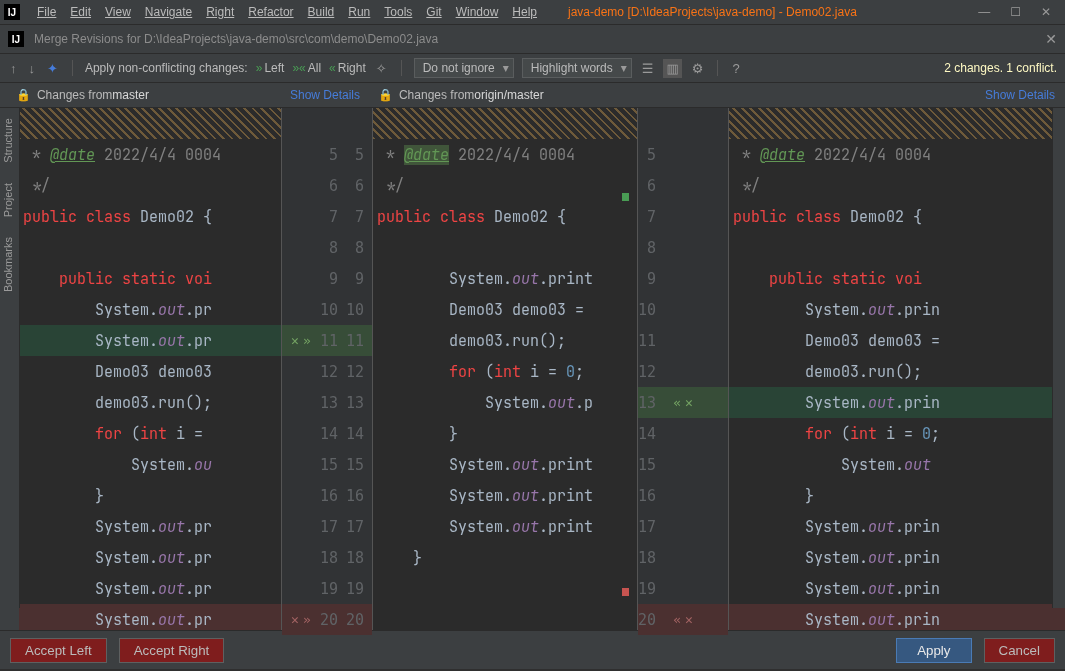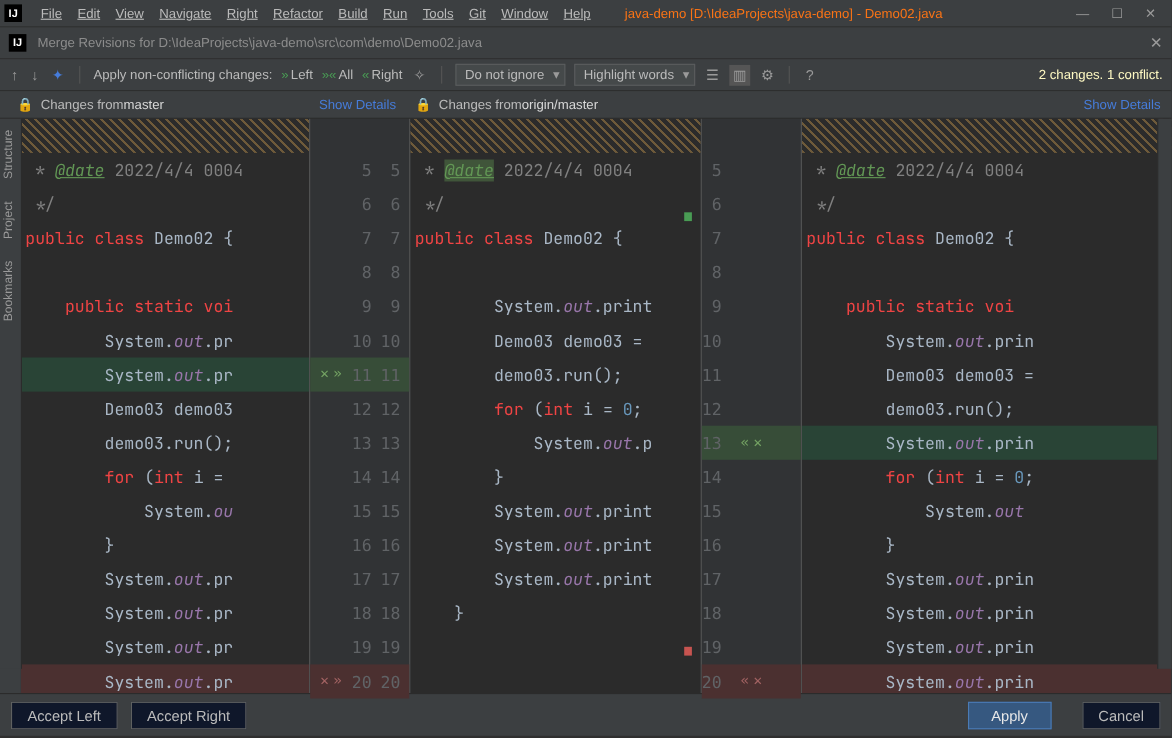--- a/index.html
+++ b/index.html
@@ -45,21 +45,21 @@
 .bg-red{background:#4b3030}
 .bg-stripe{background:repeating-linear-gradient(45deg,#6e5a3a 0 2px,#2b2b2b 2px 6px)}
 .c-com{color:#808080}
 .c-key{color:#ef4444}
 .c-id{color:#a9b7c6}
 .c-fld{color:#9876aa;font-style:italic}
 .c-num{color:#6897bb}
 .c-date{color:#629755;text-decoration:underline;font-style:italic}
 .c-datehl{background:#40553a;color:#629755;text-decoration:underline;font-style:italic}
 .footer{height:38px;background:#3c3f41;display:flex;align-items:center;padding:0 10px;gap:12px;border-top:1px solid #2b2b2b}
-.btn{background:#0f172a;border:1px solid #5e6060;color:#bbbbbb;padding:4px 14px}
+.btn{background:#7f1d1d;border:1px solid #5e6060;color:#bbbbbb;padding:4px 14px}
 .btn-primary{background:#365880;border:1px solid #4a7bb5;color:#e8e8e8;padding:4px 20px}
 .status{height:22px;background:#2f2f2f;display:flex;align-items:center;padding:0 10px;gap:18px;color:#9a9a9a;font-size:11px}
 .left-toolbars{position:absolute;left:0;top:108px;width:19px;height:500px;background:#3c3f41;border-right:1px solid #2b2b2b;z-index:5}
 .lt-item{writing-mode:vertical-rl;transform:rotate(180deg);padding:10px 2px;color:#9a9a9a;font-size:11px}
 .right-toolbars{position:absolute;right:0;top:108px;width:12px;height:500px;background:#3c3f41;border-left:1px solid #2b2b2b;z-index:5}
 .sep{width:1px;height:16px;background:#555;margin:0 4px}
 .caret-mark{position:absolute;right:8px;top:0;width:6px;height:100%;}
 .caret-green{position:absolute;right:0;top:85px;width:7px;height:8px;background:#499C54}
 .caret-red{position:absolute;right:0;top:480px;width:7px;height:8px;background:#c75450}
 </style>
@@ -386,21 +386,21 @@
       <div class="codeline"><span class="c-id">        System.</span><span class="c-fld">out</span><span class="c-id">.prin</span></div>
       <div class="codeline"><span class="c-id">        System.</span><span class="c-fld">out</span><span class="c-id">.prin</span></div>
       <div class="codeline"><span class="c-id">        System.</span><span class="c-fld">out</span><span class="c-id">.prin</span></div>
       <div class="codeline bg-red"><span class="c-id">        System.</span><span class="c-fld">out</span><span class="c-id">.prin</span></div>
     </div>
 </div>
 
 <div class="footer">
   <button class="btn">Accept Left</button>
   <button class="btn">Accept Right</button>
-  <div style="margin-left:auto;display:flex;gap:28px">
+  <div style="margin-left:auto;display:flex;gap:12px">
     <button class="btn-primary">Apply</button>
     <button class="btn">Cancel</button>
   </div>
 </div>
 
 <div class="status">
   
   
   
   

